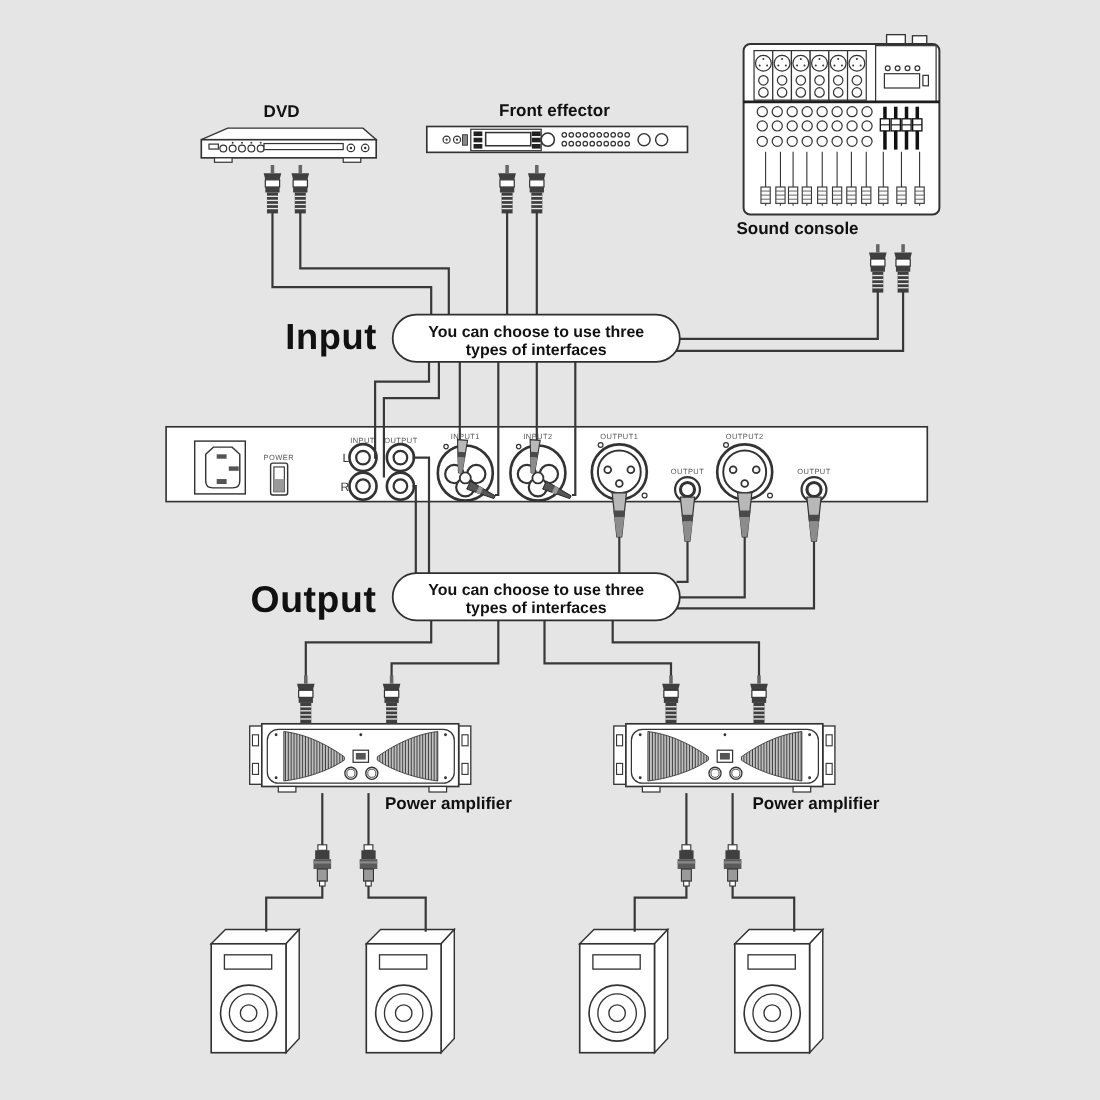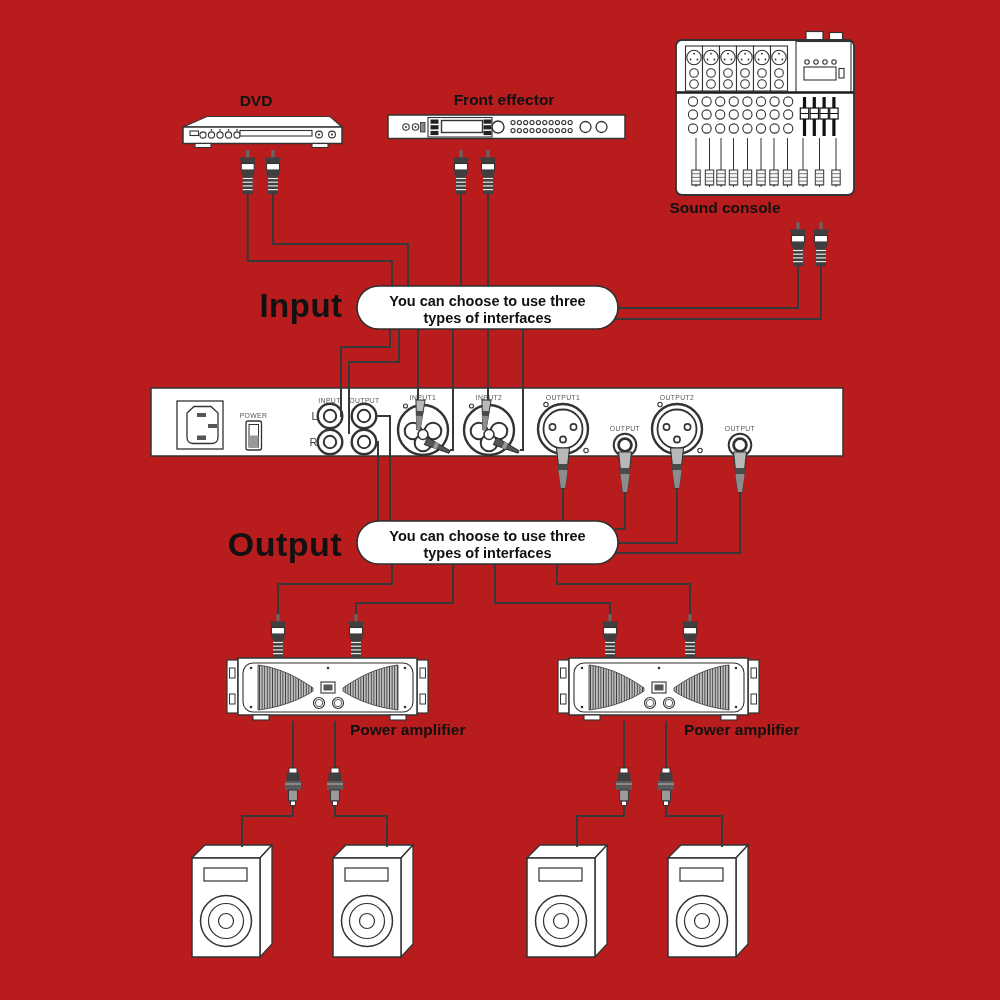--- a/index.html
+++ b/index.html
@@ -1,16 +1,16 @@
 <!DOCTYPE html>
 <html><head>
 <meta charset="utf-8">
 <style>
   html,body{margin:0;padding:0;background:#fff;}
-  .stage{width:1000px;height:1000px;position:relative;background:#b91c1c;overflow:hidden;}
+  .stage{width:1000px;height:1000px;position:relative;background:#e5e5e5;overflow:hidden;}
   svg{display:block;}
   svg text{font-family:"Liberation Sans","DejaVu Sans",sans-serif;fill:#111;}
   .ln{fill:#fff;stroke:#333;stroke-width:1.5;}
   .lt{fill:#fff;stroke:#333;stroke-width:1.2;}
   .nf{fill:none;stroke:#333;stroke-width:1.3;}
   .o1{fill:#fff;stroke:#333;stroke-width:1.1;}
   .cable{fill:none;stroke:#383838;stroke-width:2;stroke-linecap:square;}
   .t-dev{font-size:15.5px;font-weight:bold;}
   .t-title{font-size:33px;font-weight:bold;letter-spacing:.5px;}
   .t-title2{font-size:34px;font-weight:bold;letter-spacing:.5px;}

